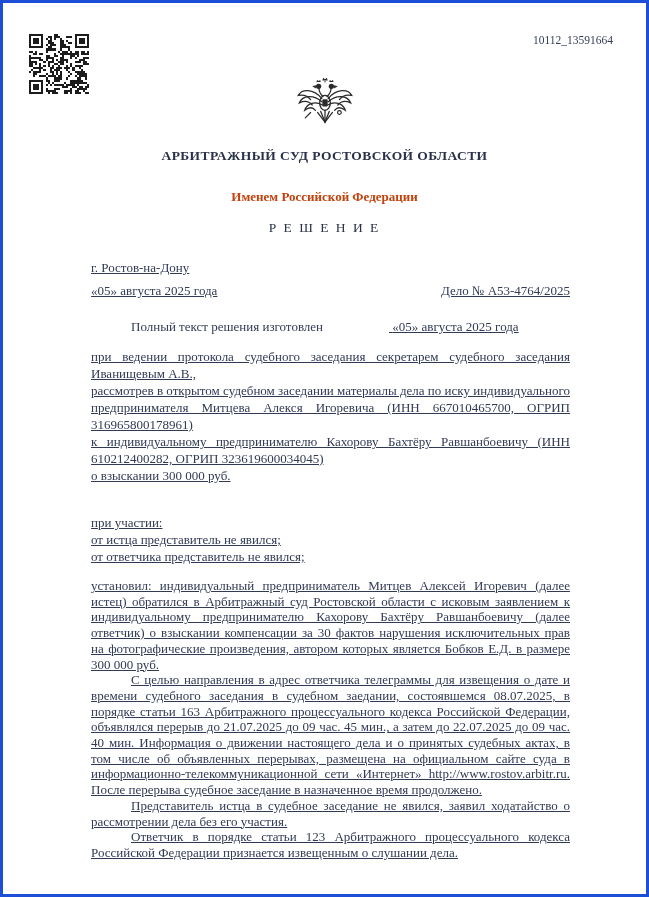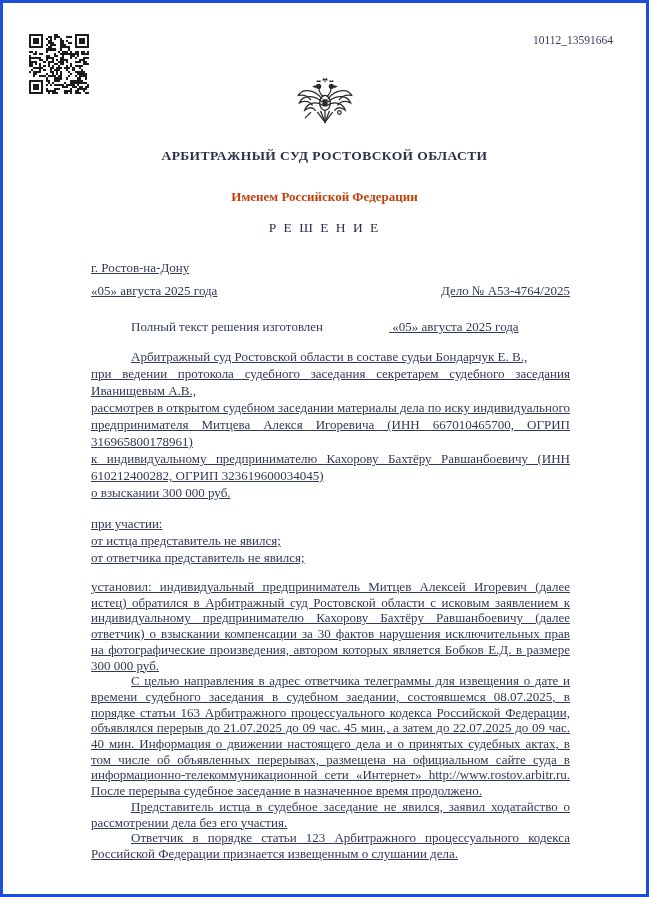--- a/index.html
+++ b/index.html
@@ -79,21 +79,21 @@
     width: 258px;
   }
   .intro {
     margin-top: 13px;
     line-height: 17px;
   }
   .intro p { margin: 0; text-align: justify; }
   .intro p.first-line { text-indent: 40px; text-align: left; }
   .intro p.plain { text-align: left; }
   .participation {
-    margin-top: 14px;
+    margin-top: 30px;
     line-height: 17px;
   }
   .participation p { margin: 0; }
   .body-paras {
     margin-top: 13px;
     line-height: 15.7px;
   }
   .body-paras p { margin: 0; text-align: justify; }
   .body-paras p.indent { text-indent: 40px; }
 </style>
@@ -167,21 +167,20 @@
     </div>
 
     <div class="resolution">
       <div>
         <span class="label">Полный текст решения изготовлен</span>
         <span>«05» августа 2025 года</span>
       </div>
     </div>
 
     <div class="intro">
-      <p class="first-line">Арбитражный суд Ростовской области в составе судьи Бондарчук Е. В.,</p>
       <p>при ведении протокола судебного заседания секретарем судебного заседания Иванищевым А.В.,</p>
       <p>рассмотрев в открытом судебном заседании материалы дела по иску индивидуального предпринимателя Митцева Алекся Игоревича (ИНН 667010465700, ОГРИП 316965800178961)</p>
       <p>к индивидуальному предпринимателю Кахорову Бахтёру Равшанбоевичу (ИНН 610212400282, ОГРИП 323619600034045)</p>
       <p class="plain">о взыскании 300 000 руб.</p>
     </div>
 
     <div class="participation">
       <p>при участии:</p>
       <p>от истца представитель не явился;</p>
       <p>от ответчика представитель не явился;</p>

